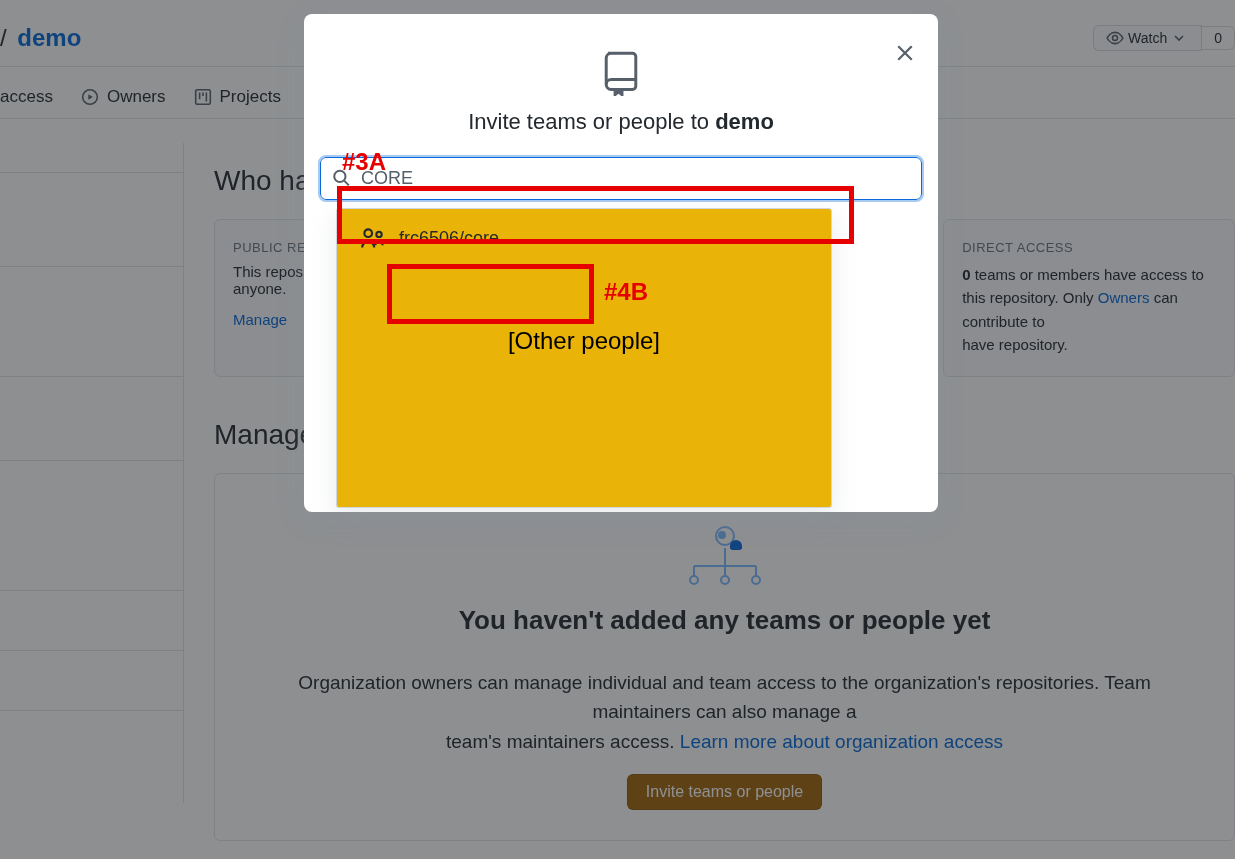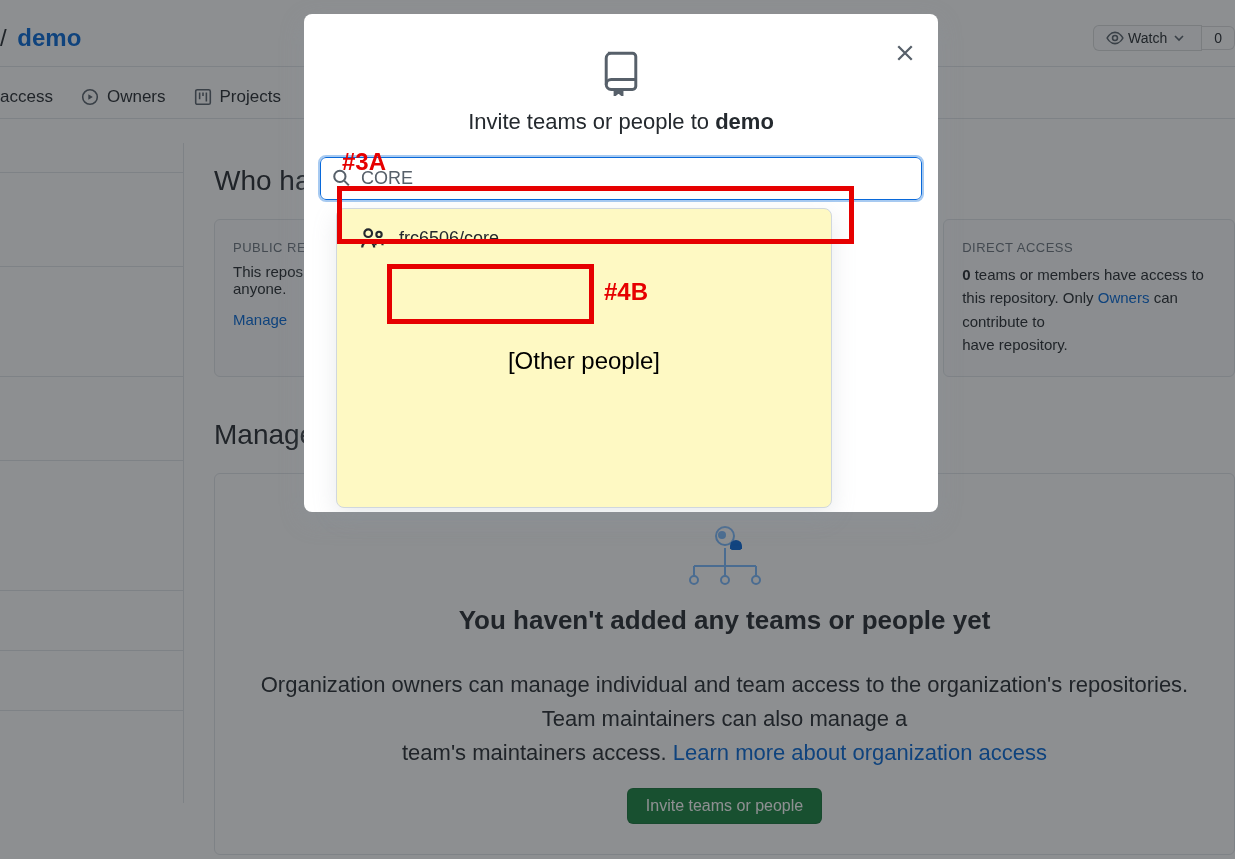--- a/index.html
+++ b/index.html
@@ -109,23 +109,23 @@
   .link { color:#0366d6; }
   .card .manage { margin-top: 14px; display:inline-block; }
   .h2b { font-size: 28px; font-weight:400; margin-bottom: 22px; }
   .panel {
     border:1px solid #e1e4e8; border-radius:6px;
     padding: 48px 40px 30px;
     text-align:center;
   }
   .panel .perm-icon { margin-bottom: 10px; display:inline-block;}
   .panel h3 { font-size: 26px; font-weight:700; margin-bottom:32px; }
-  .panel .sub { font-size: 22px; color:#24292e; max-width: 980px; margin: 0 auto 18px; line-height:1.55;}
+  .panel .sub { font-size: 19px; color:#24292e; max-width: 980px; margin: 0 auto 18px; line-height:1.55;}
   .invite-btn {
-    background:#15803d; color:#fff; border:1px solid rgba(27,31,35,0.15);
+    background:#a16207; color:#fff; border:1px solid rgba(27,31,35,0.15);
     border-radius:6px; padding: 8px 18px; font-size:16px; font-weight:500;
   }
 
   
   .modal {
     position:absolute;
     left: 304px; top: 14px;
     width: 634px;
     background:#fff;
     border-radius:8px;
@@ -161,40 +161,40 @@
     color:#57606a;
     background:#fff;
   }
   .search-wrap .sicon {
     position:absolute; left:12px; top:50%; transform:translateY(-50%);
     color:#57606a;
   }
   .dropdown {
     margin: 8px 8px 0 32px;
     border:1px solid #d0d7de;
-    border-radius:8px;
-    background:#fef9c3;
+    border-radius:3px;
+    background:#eab308;
     box-shadow: 0 8px 24px rgba(140,149,159,0.2);
     padding: 6px 0 0;
     min-height: 300px;
     width: 496px;
     position:relative;
   }
   .dd-item {
     display:flex; align-items:center;
     gap: 14px;
     padding: 12px 24px;
     font-size: 18px;
     color:#24292e;
   }
   .dd-other {
     text-align:center;
     font-size: 24px;
     color:#000;
-    margin-top: 86px;
+    margin-top: 66px;
   }
 
   
   .anno {
     position:absolute;
     border: 5px solid #e60000;
     z-index: 20;
     pointer-events:none;
   }
   .anno-label {

